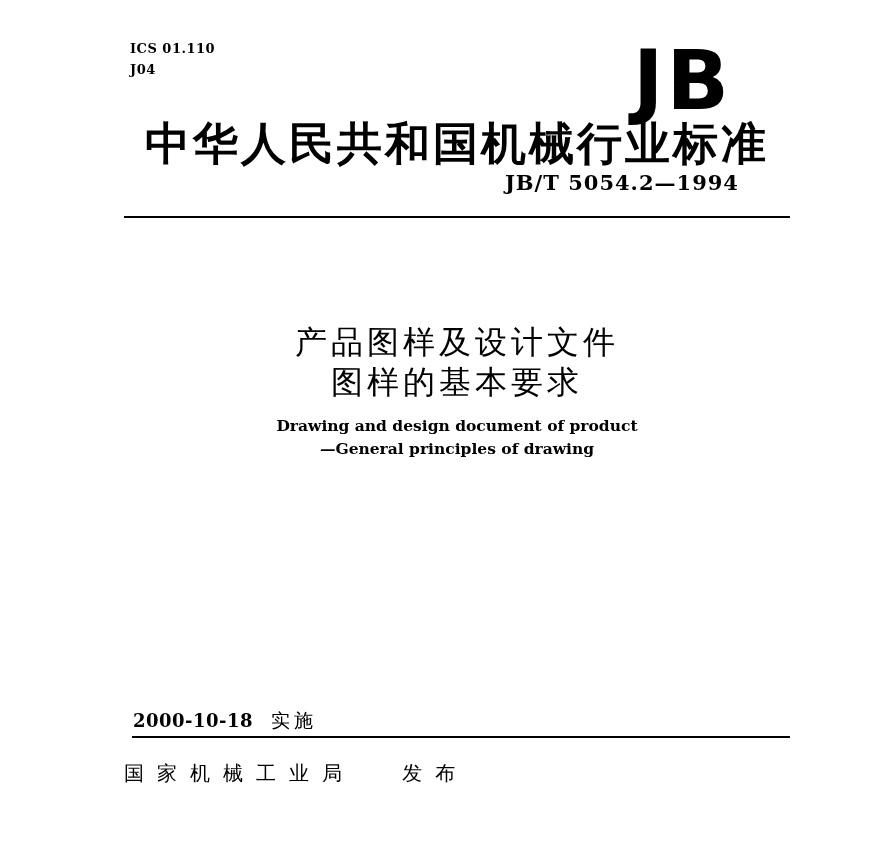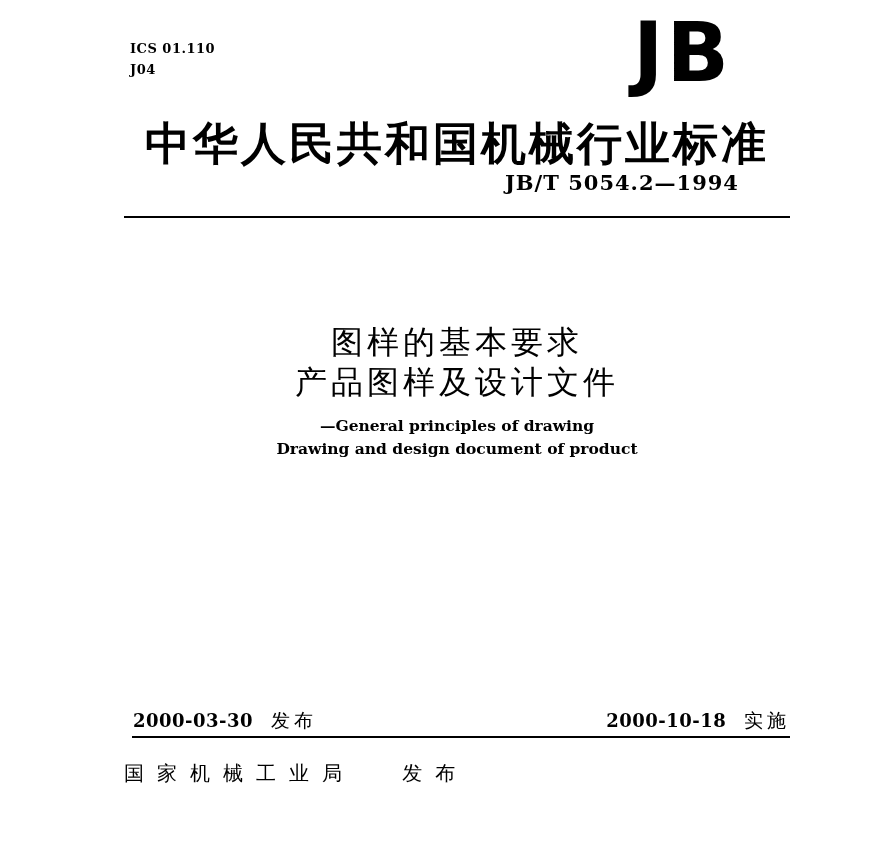--- a/index.html
+++ b/index.html
@@ -21,21 +21,21 @@
     left: 130px;
     top: 30px;
     font-size: 13px;
     font-weight: bold;
     line-height: 21px;
     letter-spacing: 0.5px;
     margin-top: 8px;
   }
   .jb-logo {
     position: absolute;
-    top: 12px;
+    top: 40px;
     right: 138px;
     font-family: "DejaVu Sans", "Liberation Sans", sans-serif;
     font-weight: bold;
     font-size: 82px;
     line-height: 82px;
     letter-spacing: 3px;
   }
   .std-name {
     position: absolute;
     top: 106px;
@@ -139,34 +139,30 @@
 
   <div class="jb-logo">JB</div>
 
   <div class="std-name">中华人民共和国机械行业标准</div>
 
   <div class="std-number">JB/T 5054.2—1994</div>
 
   <div class="rule-top"></div>
 
   <div class="main-title">
+    <div>产品图样及设计文件</div>
     <div>图样的基本要求</div>
-    <div>产品图样及设计文件</div>
   </div>
 
   <div class="subtitle">
+    <div>Drawing and design document of product</div>
     <div>—General principles of drawing</div>
-    <div>Drawing and design document of product</div>
   </div>
 
   <div class="dates-row">
-    <div>
-      <span class="date-value">2000-03-30</span>
-      <span class="date-label">发布</span>
-    </div>
     <div>
       <span class="date-value">2000-10-18</span>
       <span class="date-label">实施</span>
     </div>
   </div>
 
   <div class="rule-bottom"></div>
 
   <div class="publisher-row">
     <span>国家机械工业局</span>

